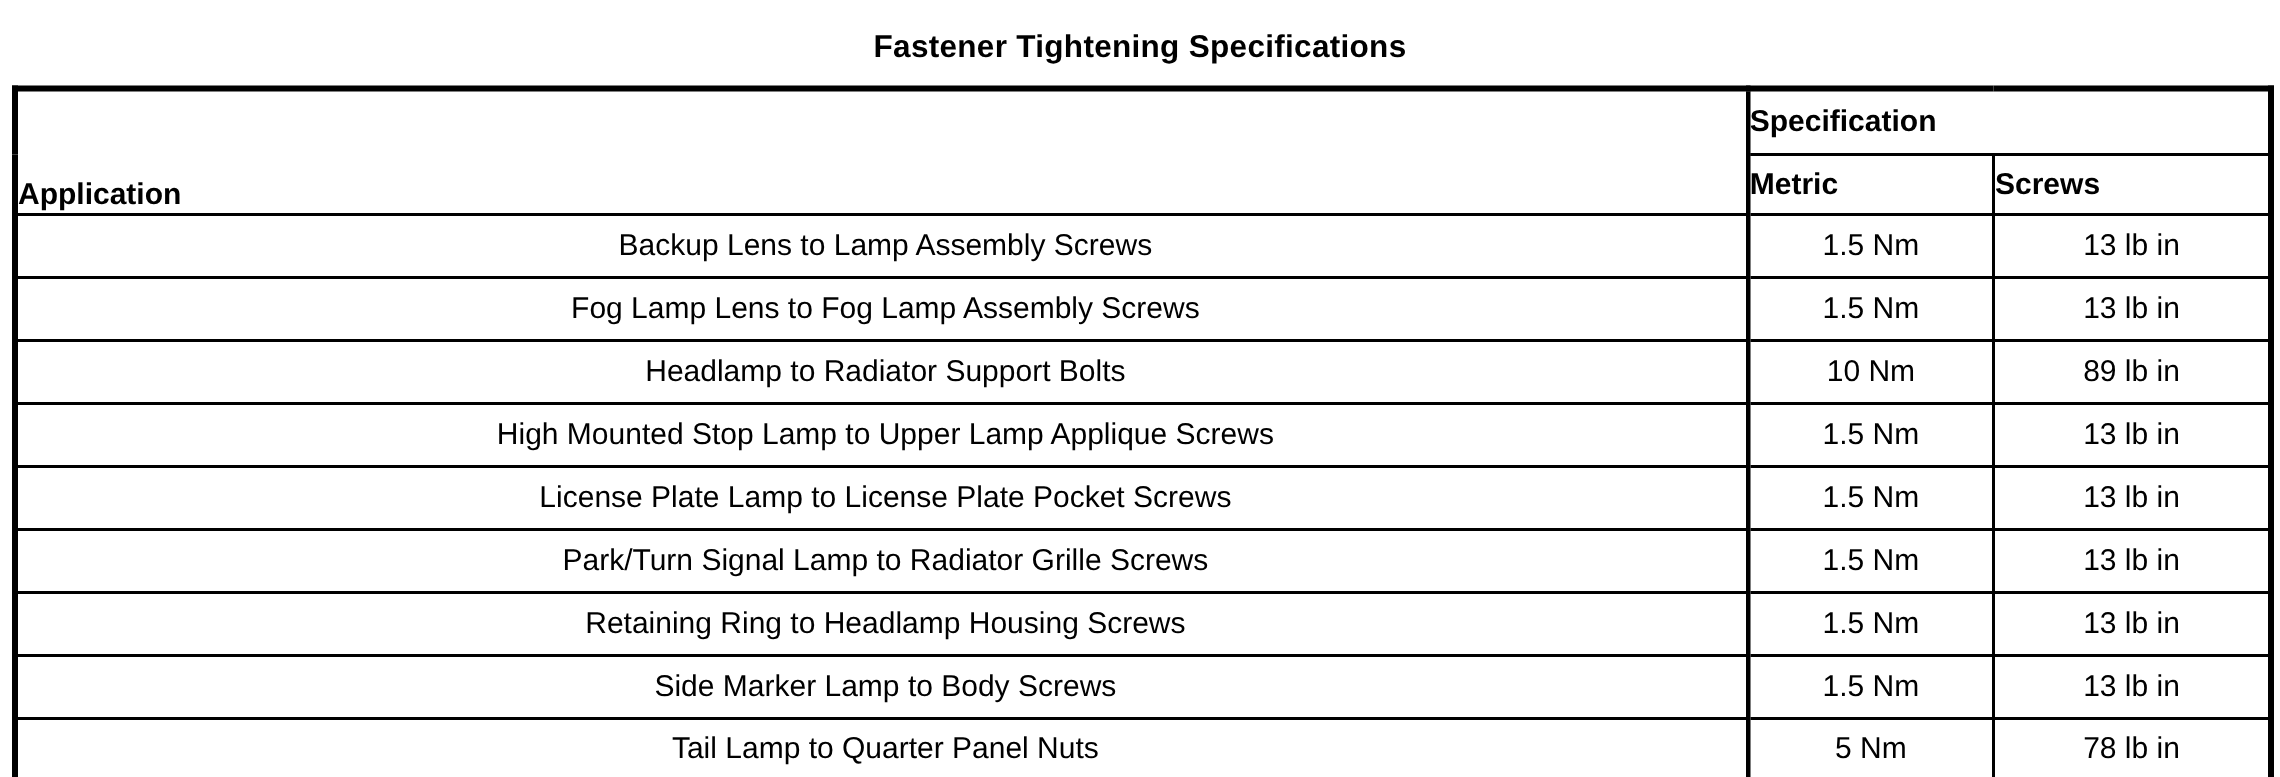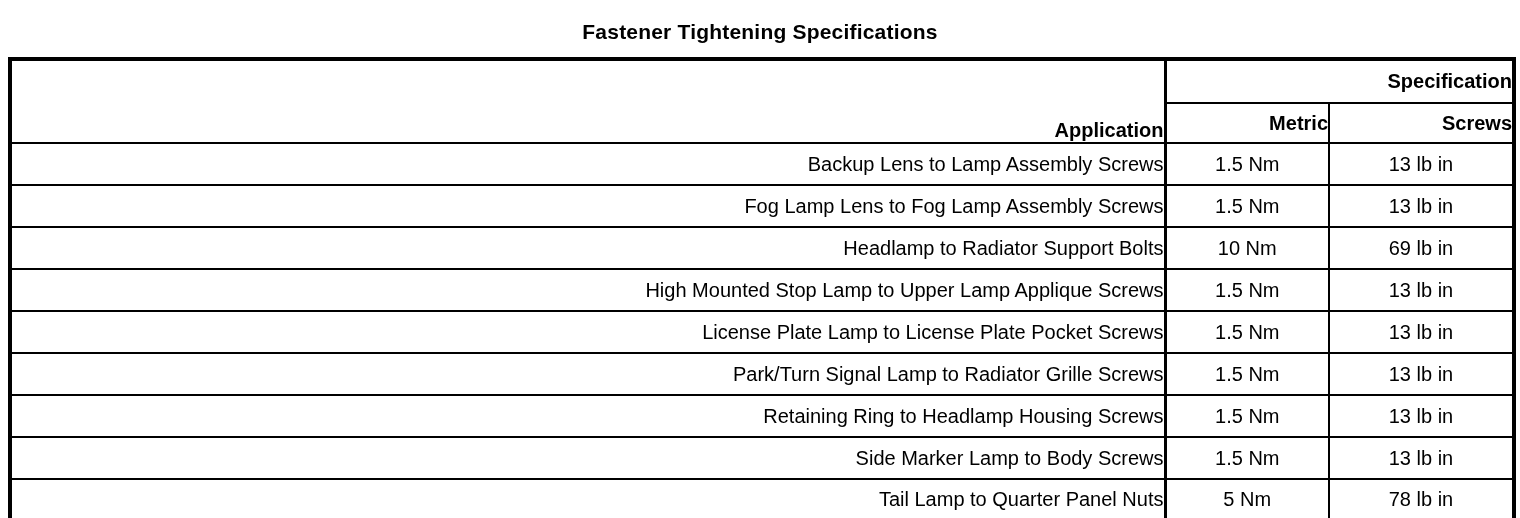--- a/index.html
+++ b/index.html
@@ -26,30 +26,30 @@
   }
   col.col-app     { width: 1155px; }
   col.col-metric  { width: 164px; }
   col.col-english { width: 185px; }
   th, td {
     border: 2px solid #000000;
     font-size: 20px;
     overflow: hidden;
     white-space: nowrap;
   }
-  th { font-weight: bold; text-align: right; }
+  th { font-weight: bold; text-align: left; }
   th.app-header {
     vertical-align: bottom;
     border-right: 3px solid #000000;
   }
   th.spec-header   { height: 44px; }
   th.metric-header { height: 40px; }
   td { height: 42px; }
   td.app-cell {
-    text-align: right;
+    text-align: center;
     padding-left: 5px;
     border-right: 3px solid #000000;
   }
   td.val-cell { text-align: center; }
 </style>
 </head>
 <body>
 
 <div class="page-title">Fastener Tightening Specifications</div>
 
@@ -76,21 +76,21 @@
       <td class="val-cell">13 lb in</td>
     </tr>
     <tr>
       <td class="app-cell">Fog Lamp Lens to Fog Lamp Assembly Screws</td>
       <td class="val-cell">1.5 Nm</td>
       <td class="val-cell">13 lb in</td>
     </tr>
     <tr>
       <td class="app-cell">Headlamp to Radiator Support Bolts</td>
       <td class="val-cell">10 Nm</td>
-      <td class="val-cell">69 lb in</td>
+      <td class="val-cell">89 lb in</td>
     </tr>
     <tr>
       <td class="app-cell">High Mounted Stop Lamp to Upper Lamp Applique Screws</td>
       <td class="val-cell">1.5 Nm</td>
       <td class="val-cell">13 lb in</td>
     </tr>
     <tr>
       <td class="app-cell">License Plate Lamp to License Plate Pocket Screws</td>
       <td class="val-cell">1.5 Nm</td>
       <td class="val-cell">13 lb in</td>

